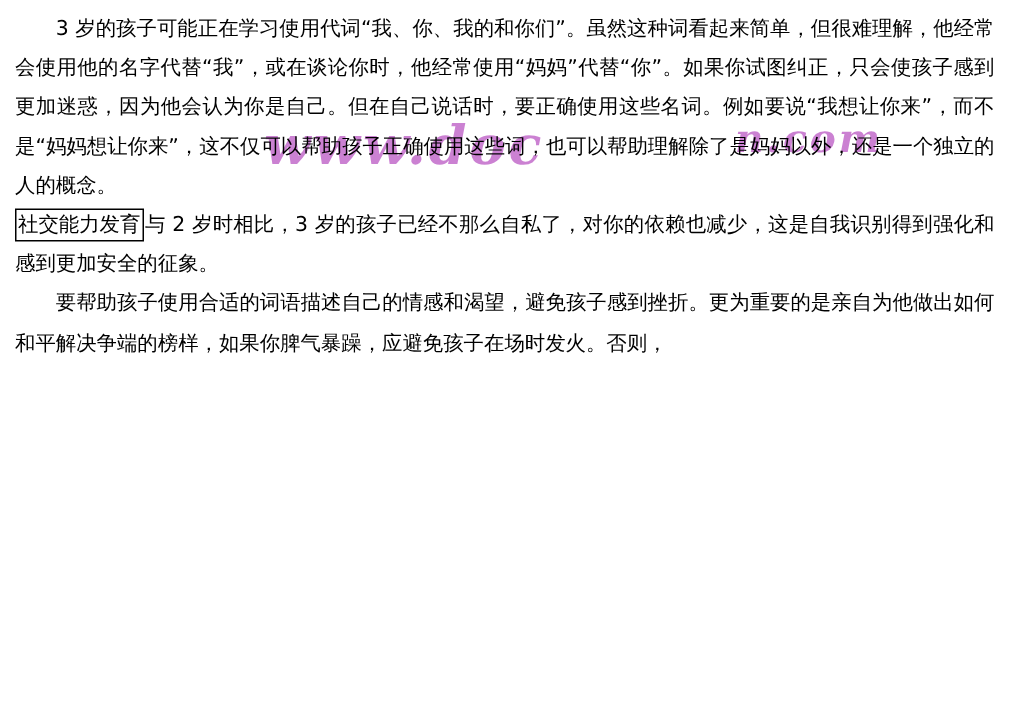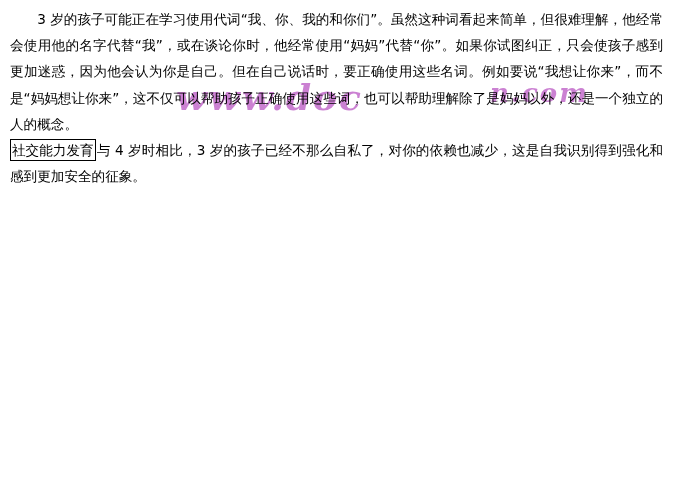--- a/index.html
+++ b/index.html
@@ -88,18 +88,19 @@
   <div class="watermark">
     <span class="wm-text wm-a">www.doc</span>
     <span class="wm-text wm-b">n.com</span>
   </div>
 
   <div class="doc-body">
 
     <p class="para">3 岁的孩子可能正在学习使用代词“我、你、我的和你们”。虽然这种词看起来简单，但很难理解，他经常会使用他的名字代替“我”，或在谈论你时，他经常使用“妈妈”代替“你”。如果你试图纠正，只会使孩子感到更加迷惑，因为他会认为你是自己。但在自己说话时，要正确使用这些名词。例如要说“我想让你来”，而不是“妈妈想让你来”，这不仅可以帮助孩子正确使用这些词，也可以帮助理解除了是妈妈以外，还是一个独立的人的概念。</p>
 
 
-    <p class="para no-indent"><span class="boxed-term">社交能力发育</span><span>与 4 岁时相比，3 岁的孩子已经不那么自私了，对你的依赖也减少，这是自我识别得到强化和感到更加安全的征象。</span></p>
+    <p class="para no-indent"><span class="boxed-term">社交能力发育</span><span>与 2 岁时相比，3 岁的孩子已经不那么自私了，对你的依赖也减少，这是自我识别得到强化和感到更加安全的征象。</span></p>
 
 
+    <p class="para">要帮助孩子使用合适的词语描述自己的情感和渴望，避免孩子感到挫折。更为重要的是亲自为他做出如何和平解决争端的榜样，如果你脾气暴躁，应避免孩子在场时发火。否则，</p>
 
   </div>
 </div>
 
 </body></html>

